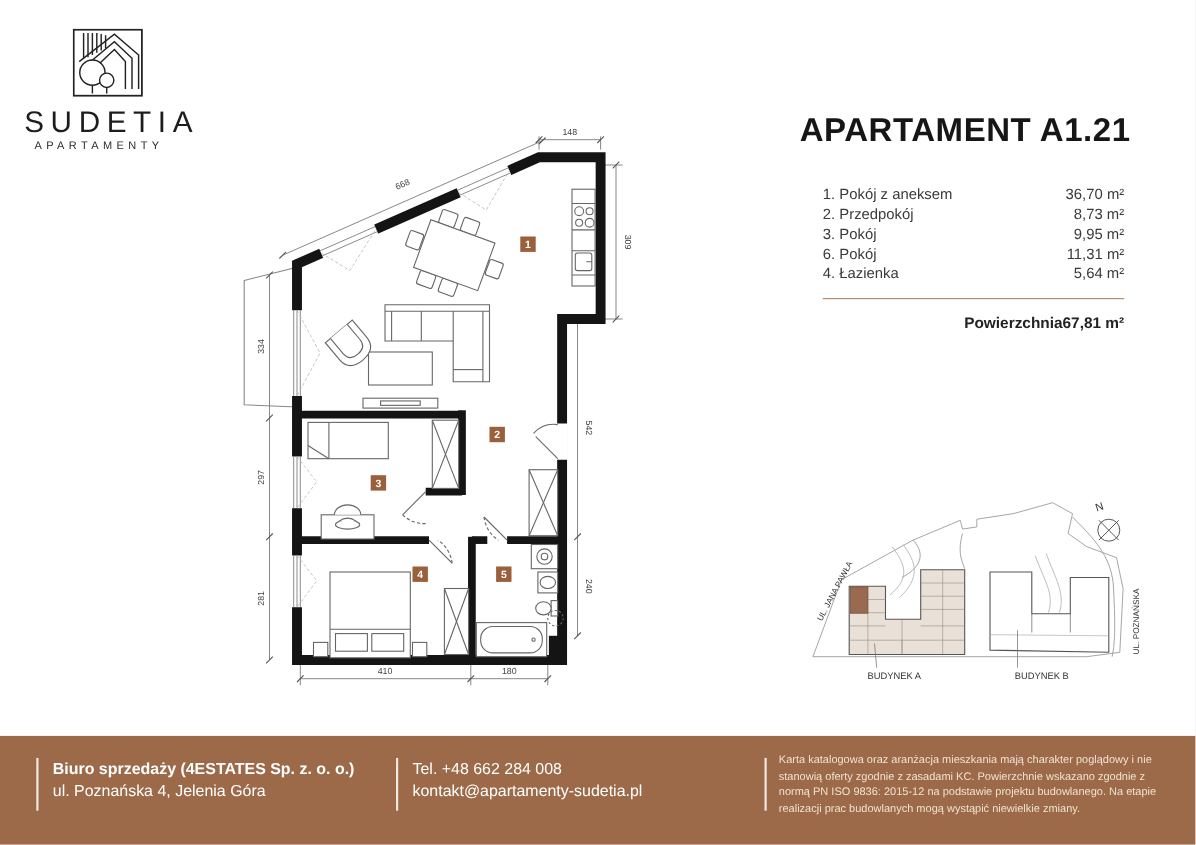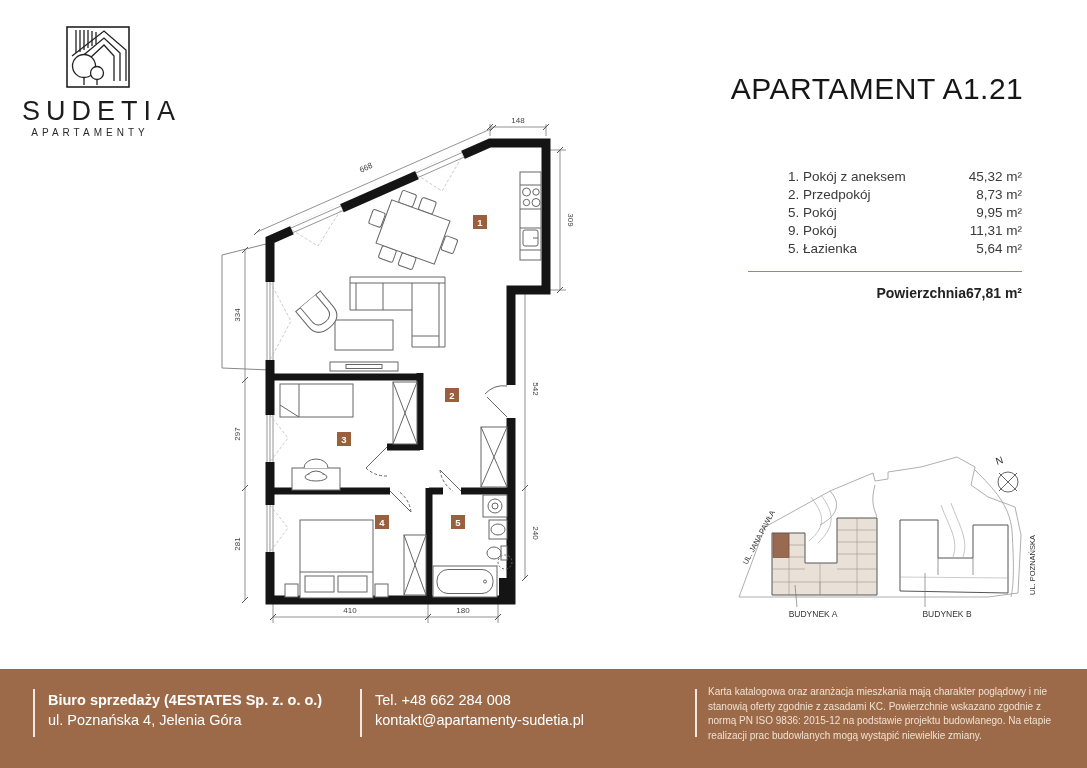--- a/index.html
+++ b/index.html
@@ -8,27 +8,27 @@
   .abs{position:absolute;}
 
   
   .logo-word{position:absolute;left:22px;top:96px;width:156px;text-align:center;
              font-size:27px;font-weight:400;letter-spacing:6px;color:#1d1d1d;}
   .logo-sub{position:absolute;left:12px;top:127px;width:156px;text-align:center;
             font-size:10px;letter-spacing:4px;color:#2a2a2a;}
 
   
   .hdr{position:absolute;left:727px;top:72px;width:300px;text-align:center;}
-  .hdr-title{font-size:30px;font-weight:normal;letter-spacing:.5px;color:#161616;white-space:nowrap;}
+  .hdr-title{font-size:30px;font-weight:bold;letter-spacing:.5px;color:#161616;white-space:nowrap;margin-top:30px;}
   .hdr-sub{margin-top:6px;font-size:13px;letter-spacing:2.5px;color:#3d3d3d;}
   .hdr-sep{color:#9C6A49;padding:0 6px;}
 
   
   .rooms{position:absolute;left:748px;top:168px;width:274px;font-size:13.5px;color:#3a3a3a;}
-  .room-row{display:flex;justify-content:space-between;line-height:18px;margin-left:40px;}
+  .room-row{display:flex;justify-content:space-between;line-height:18px;}
   .room-div{border-top:1px solid #B2835F;margin:13px 0 12px 0;}
   .room-total{display:flex;justify-content:flex-end;font-weight:bold;color:#222;font-size:14px;line-height:18px;}
   .room-balc{display:flex;justify-content:space-between;line-height:18px;}
 
   
   .footer{position:absolute;left:0;top:669px;width:1087px;height:125px;background:#9C6A49;color:#ffffff;}
   .fline{position:absolute;top:20px;width:1.5px;height:48px;background:rgba(255,255,255,.85);}
   .fs1{position:absolute;left:48px;top:21px;font-size:14.5px;line-height:20px;}
   .fs1 b{font-weight:bold;}
   .fs2{position:absolute;left:375px;top:21px;font-size:14.5px;line-height:20px;}
@@ -64,36 +64,36 @@
   <div class="logo-word">SUDETIA</div>
   <div class="logo-sub">APARTAMENTY</div>
 
   <div class="hdr">
     <div class="hdr-title">APARTAMENT A1.21</div>
   </div>
 
   <div class="rooms">
     <div class="room-row">
       <span>1. Pokój z aneksem</span>
-      <span>45,32 m²</span>
+      <span>36,70 m²</span>
     </div>
     <div class="room-row">
       <span>2. Przedpokój</span>
       <span>8,73 m²</span>
     </div>
     <div class="room-row">
-      <span>5. Pokój</span>
+      <span>3. Pokój</span>
       <span>9,95 m²</span>
     </div>
     <div class="room-row">
-      <span>9. Pokój</span>
+      <span>6. Pokój</span>
       <span>11,31 m²</span>
     </div>
     <div class="room-row">
-      <span>5. Łazienka</span>
+      <span>4. Łazienka</span>
       <span>5,64 m²</span>
     </div>
     <div class="room-div"></div>
     <div class="room-total">
       <span>Powierzchnia</span>
       <span>67,81 m²</span>
     </div>
   </div>
 
   <div class="abs" style="left:215px;top:110px;">

